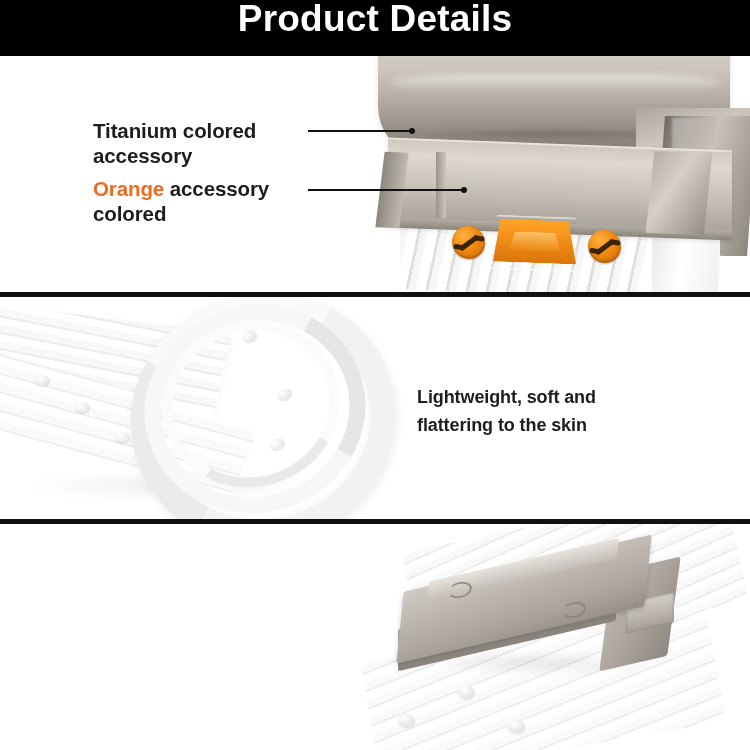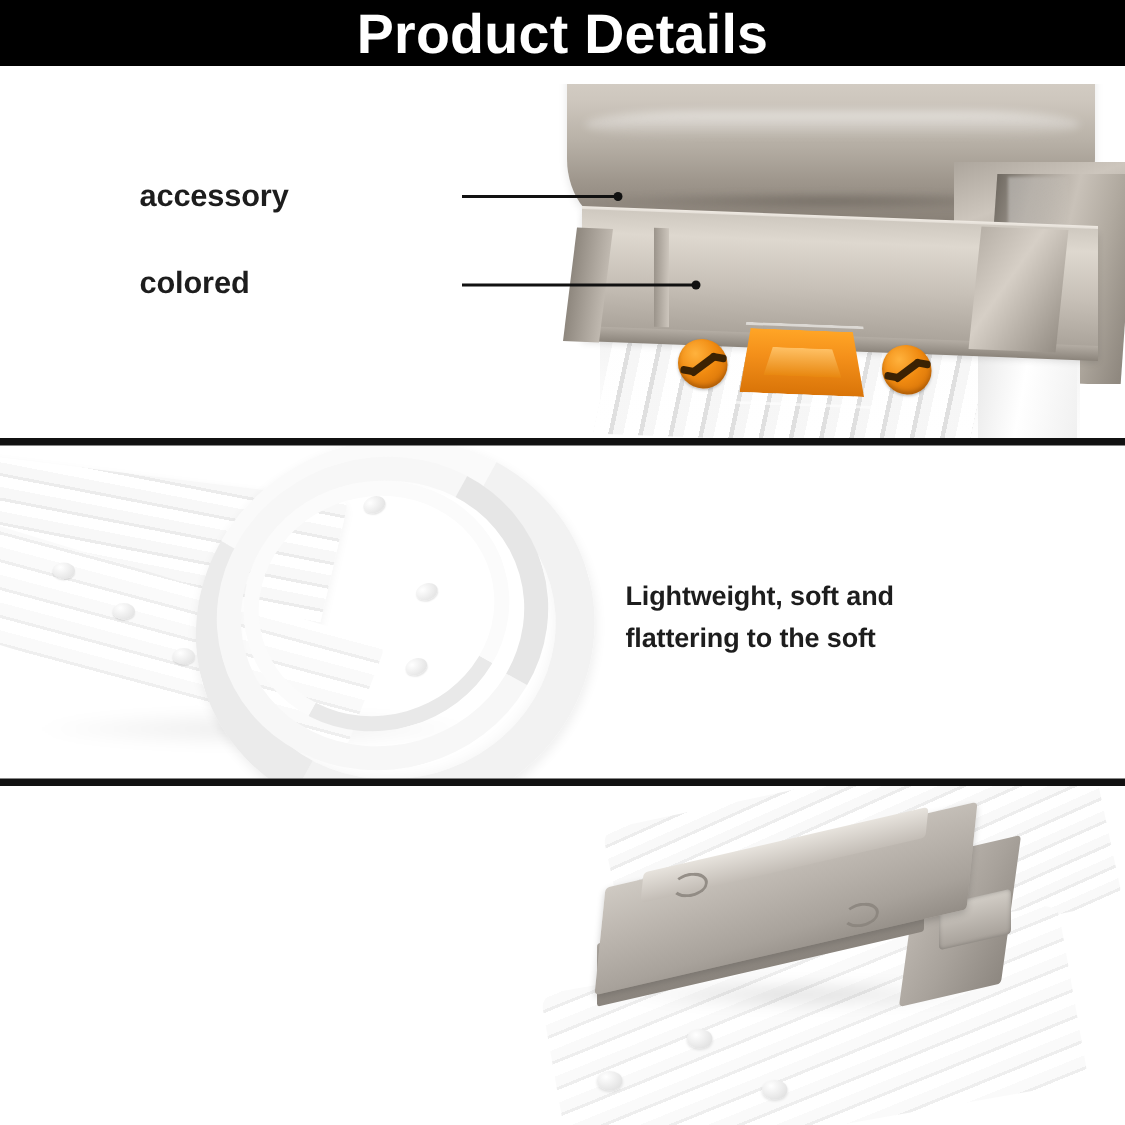--- a/index.html
+++ b/index.html
@@ -6,23 +6,23 @@
   body{
     width:750px;height:750px;
     background:#ffffff;
     font-family:"Liberation Sans","DejaVu Sans",sans-serif;
     overflow:hidden;
   }
   .page{position:relative;width:750px;height:750px;background:#fff;overflow:hidden;}
 
   
   .header-band{
-    position:absolute;left:0;top:0;width:750px;height:44px;
+    position:absolute;left:0;top:0;width:750px;height:56px;
     background:#000000;
-    display:flex;align-items:center;justify-content:center;
+    display:flex;align-items:flex-start;justify-content:center;
     z-index:40;
   }
   .header-title{
     color:#ffffff;font-size:37px;font-weight:bold;
     letter-spacing:0.2px;line-height:1;
     font-family:"Liberation Sans","DejaVu Sans",sans-serif;
   }
 
   
   .divider{position:absolute;left:0;width:750px;height:5px;background:#111111;z-index:35;}
@@ -377,24 +377,26 @@
       <div class="plate-ring"></div>
       <div class="screw s-right">
         <div class="screw-slot"></div>
         <div class="screw-slot2"></div>
         <div class="screw-slot3"></div>
       </div>
     </div>
   </div>
 
   <div class="callout c-titanium">
+    <div class="callout-line">Titanium colored</div>
     <div class="callout-line">accessory</div>
   </div>
 
   <div class="callout c-orange">
+    <div class="callout-line"><span class="accent">Orange</span><span> accessory</span></div>
     <div class="callout-line">colored</div>
   </div>
 
   <div class="leader l1"></div>
   <div class="leader-dot dot1"></div>
   <div class="leader l2"></div>
   <div class="leader-dot dot2"></div>
 
   <div class="divider d1"></div>
 
@@ -410,21 +412,21 @@
       <div class="coil-dot cd2"></div>
       <div class="coil-dot cd3"></div>
       <div class="coil-dot cd4"></div>
       <div class="coil-dot cd5"></div>
       <div class="coil-dot cd6"></div>
     </div>
   </div>
 
   <div class="callout c-light">
     <div class="callout-line">Lightweight, soft and</div>
-    <div class="callout-line">flattering to the soft</div>
+    <div class="callout-line">flattering to the skin</div>
   </div>
 
   <div class="divider d2"></div>
 
   <div class="section sec3">
     <div class="buckle-art">
       <div class="bband-upper"></div>
       <div class="bband-lower"></div>
       <div class="bdot bd1"></div>
       <div class="bdot bd2"></div>

